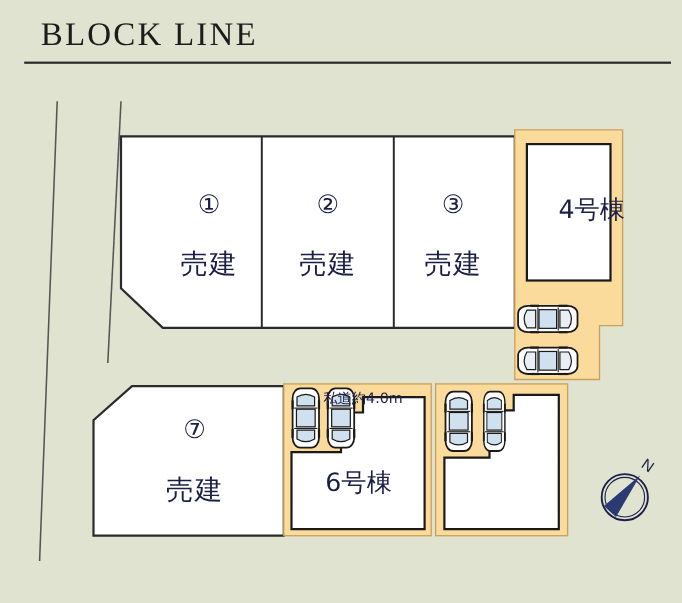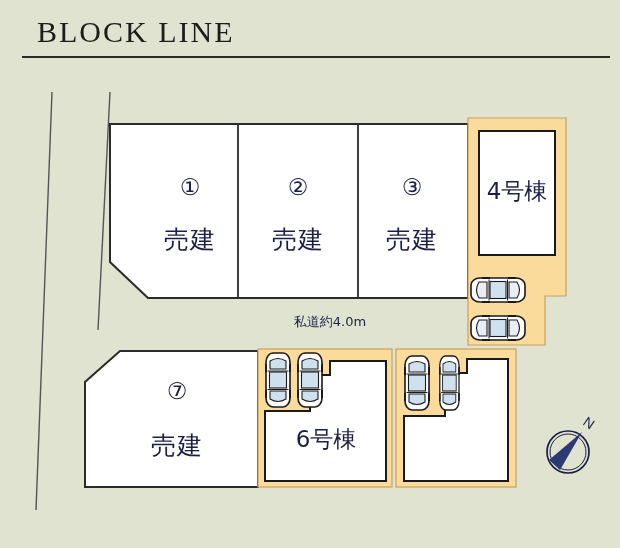--- a/index.html
+++ b/index.html
@@ -72,20 +72,21 @@
   }
   .bldg-label {
     font-size: 23px;
     line-height: 1;
     letter-spacing: 0px;
   }
   .road-label {
     font-size: 13px;
     color: #1b1f46;
     letter-spacing: 0px;
+    margin-top: 40px;
   }
 </style>
 </head>
 <body>
 
 <div id="root">
 
   <div class="title-block">
     <div class="title-text">BLOCK LINE</div>
     <div class="title-rule"></div>
@@ -176,21 +177,21 @@
 
   <div class="lbl lot-num" style="left:160px; top:176px; width:60px;">①</div>
   <div class="lbl lot-kind" style="left:145px; top:212px; width:90px;">売建</div>
 
   <div class="lbl lot-num" style="left:268px; top:176px; width:60px;">②</div>
   <div class="lbl lot-kind" style="left:253px; top:212px; width:90px;">売建</div>
 
   <div class="lbl lot-num" style="left:382px; top:176px; width:60px;">③</div>
   <div class="lbl lot-kind" style="left:367px; top:212px; width:90px;">売建</div>
 
-  <div class="lbl bldg-label" style="left:479px; top:180px; width:76px;">4号棟</div>
+  <div class="lbl bldg-label" style="left:468px; top:180px; width:76px;padding-left:32px;">4号棟</div>
 
   <div class="lbl road-label" style="left:270px; top:313px; width:120px;">私道約4.0m</div>
 
   <div class="lbl lot-num" style="left:147px; top:380px; width:60px;">⑦</div>
   <div class="lbl lot-kind" style="left:132px; top:418px; width:90px;">売建</div>
 
   <div class="lbl bldg-label" style="left:266px; top:428px; width:120px;">6号棟</div>
 
 
 </div>

